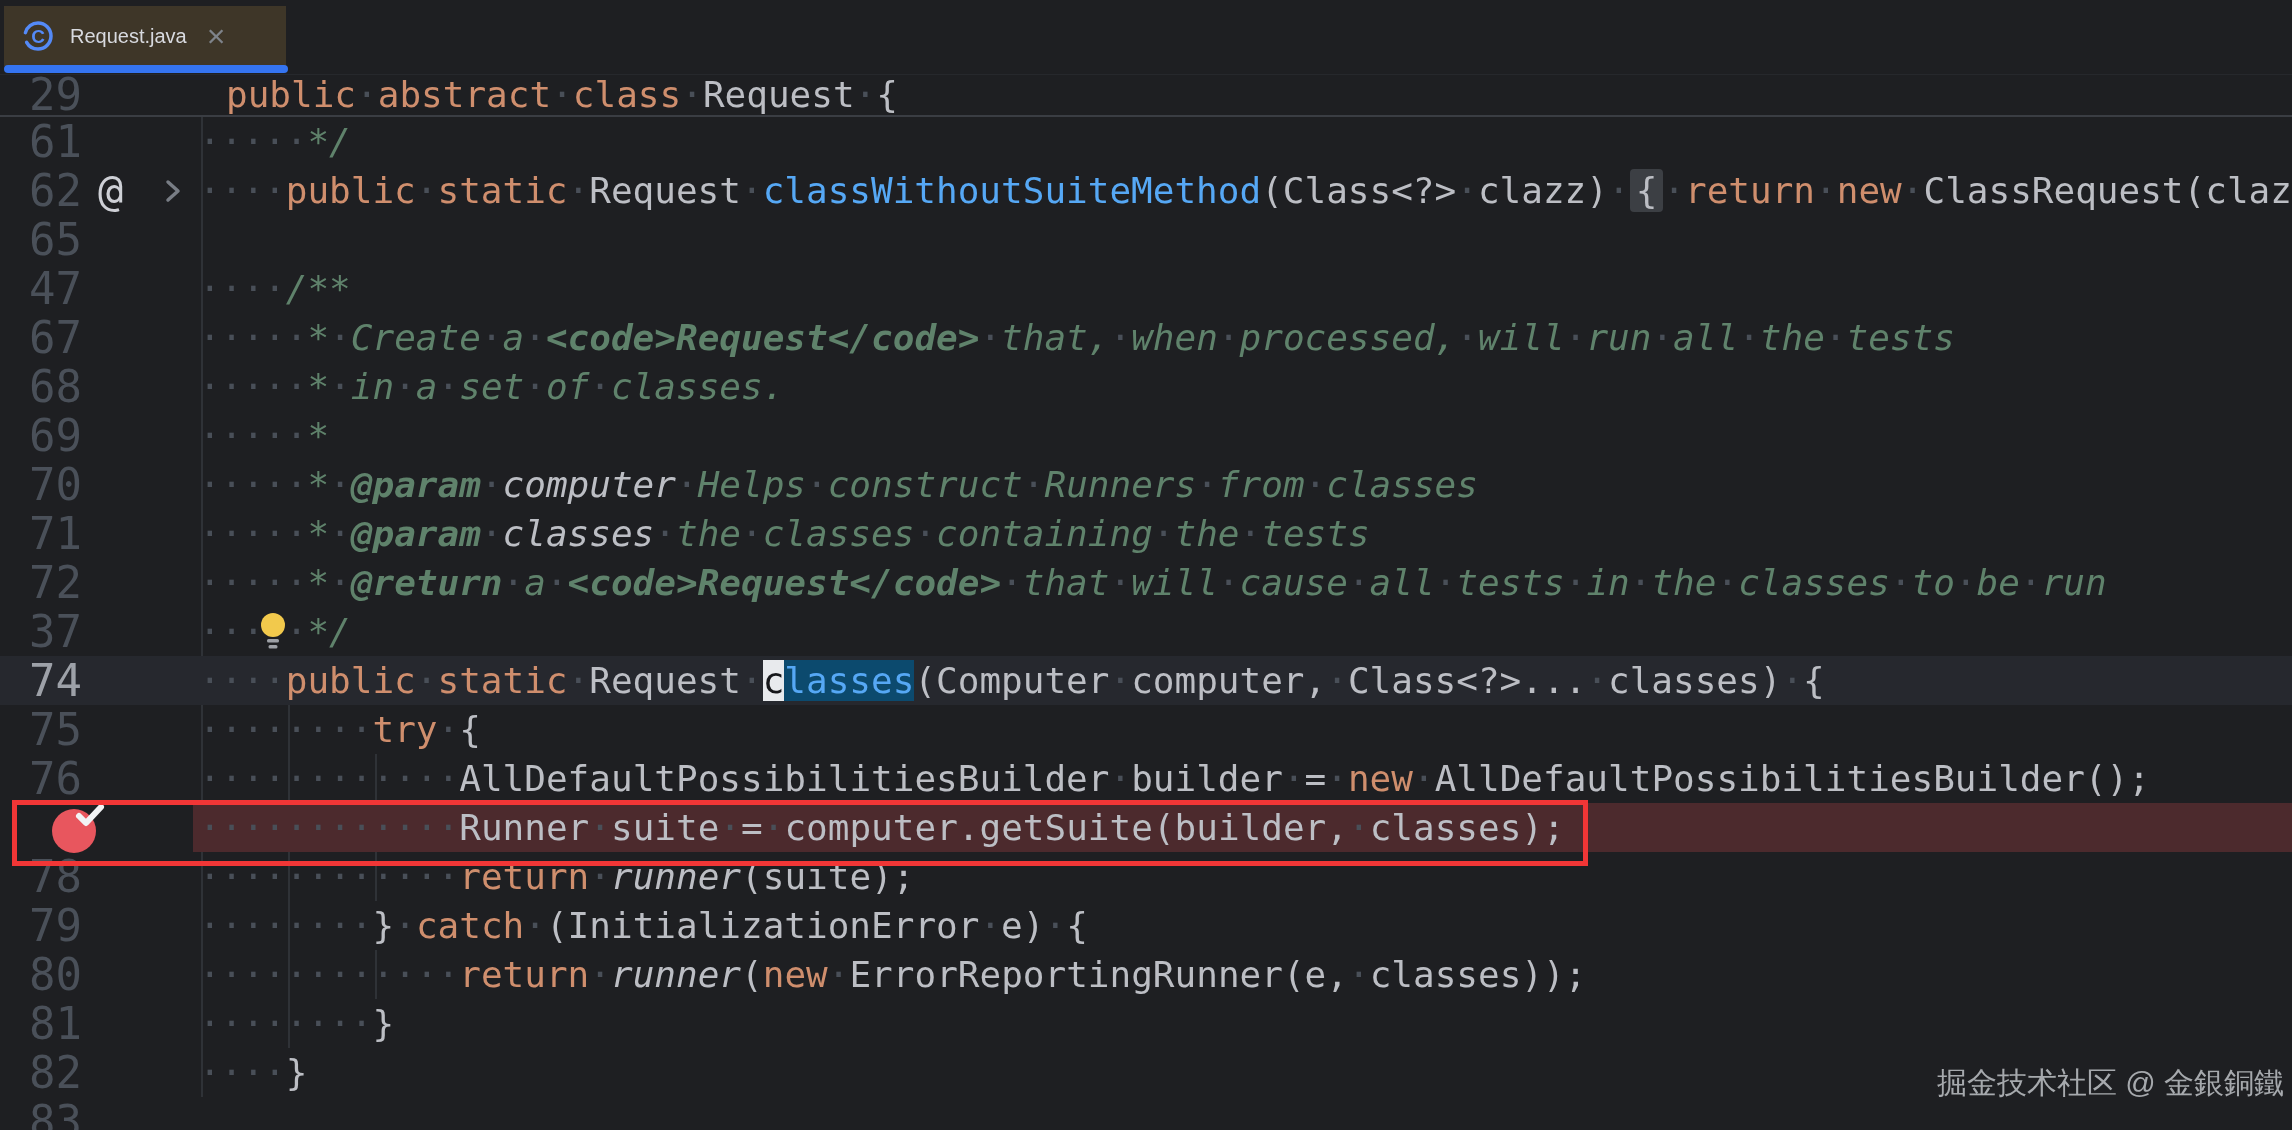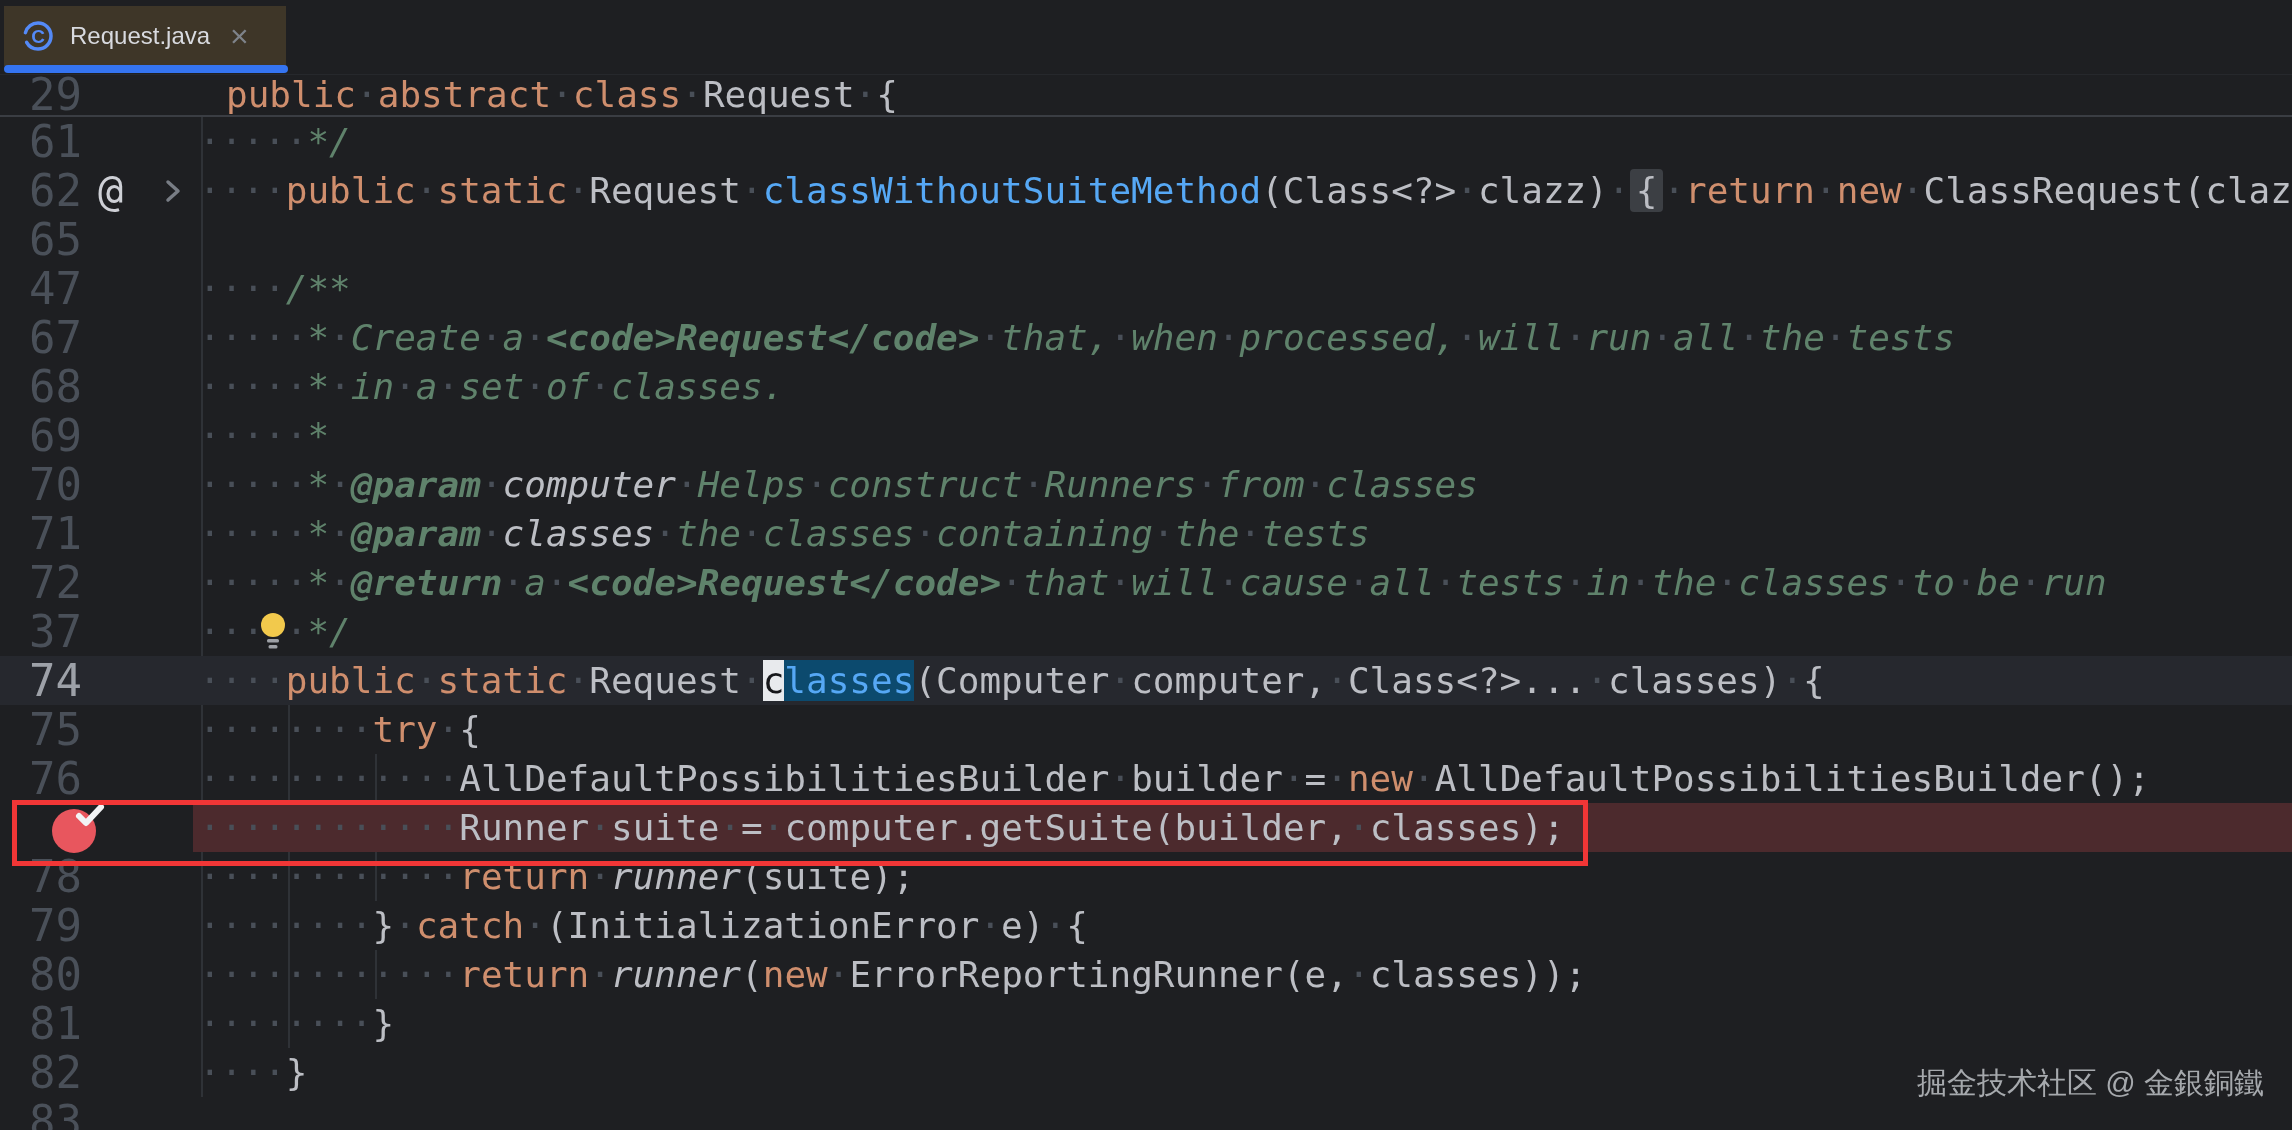--- a/index.html
+++ b/index.html
@@ -9,21 +9,21 @@
     --caret_line_background:#26282E; --line_number:#4A5059; --whitespace_dot:#494F58;
   }
   html,body{margin:0;padding:0;background:#000;}
   .screen{position:relative;width:2292px;height:1130px;background:var(--background,#1E1F22);
     overflow:hidden;font-family:"Liberation Sans",sans-serif;}
   
   .tabbar{position:absolute;left:0;top:0;width:100%;height:75px;border-bottom:1px solid #26282C;box-sizing:border-box;}
   .tab{position:absolute;left:4px;top:6px;width:282px;height:60px;background:var(--tab_active_background,#3E3628);
     display:flex;align-items:center;gap:14px;padding:0 16px;box-sizing:border-box;}
   .tab-underline{position:absolute;left:4px;top:65px;width:284px;height:8px;background:var(--tab_underline,#3574F0);border-radius:4px;}
-  .tab-label{color:#D8DADF;font-size:24px;}
+  .tab-label{color:#D8DADF;font-size:20px;}
   .tab-close{color:#7E838A;font-size:32px;line-height:32px;margin-left:6px;}
   
   .sticky{position:absolute;left:0;top:75px;width:100%;height:40px;background:var(--background,#1E1F22);
     border-bottom:2px solid #3A3D43;box-sizing:content-box;z-index:4;}
   .sticky .num{line-height:40px;}
   .sticky .code{line-height:40px;margin-left:27px;}
   
   .editor{position:absolute;left:0;top:117px;width:100%;height:1029px;}
   .guide{position:absolute;width:2px;background:#2F3237;z-index:0;}
   .row{position:relative;height:49px;z-index:1;}
@@ -49,21 +49,21 @@
   .w{color:var(--whitespace_dot,#494F58);}
   
   .gicon{position:absolute;z-index:2;}
   .at-icon{left:98px;top:0;color:#CED0D6;font-size:42px;line-height:49px;font-family:"DejaVu Sans Mono",monospace;}
   .chev-icon{left:160px;top:12px;}
   .bp-icon{left:50px;top:-2px;}
   .bulb-icon{left:256px;top:3px;}
   
   .anno-box{position:absolute;left:12px;top:800px;width:1566px;height:56px;
     border:5px solid var(--annotation_box_border,#F13636);z-index:6;pointer-events:none;}
-  .watermark{position:absolute;right:28px;bottom:26px;color:#A6A9AD;font-size:30px;z-index:7;}
+  .watermark{position:absolute;right:8px;bottom:26px;color:#A6A9AD;font-size:30px;z-index:7;}
 </style>
 </head>
 <body>
 
 <div class="screen">
 
   <div class="tabbar">
     <div class="tab">
       <span style="display:flex;">
         <svg width="36" height="36" viewBox="0 0 36 36">

